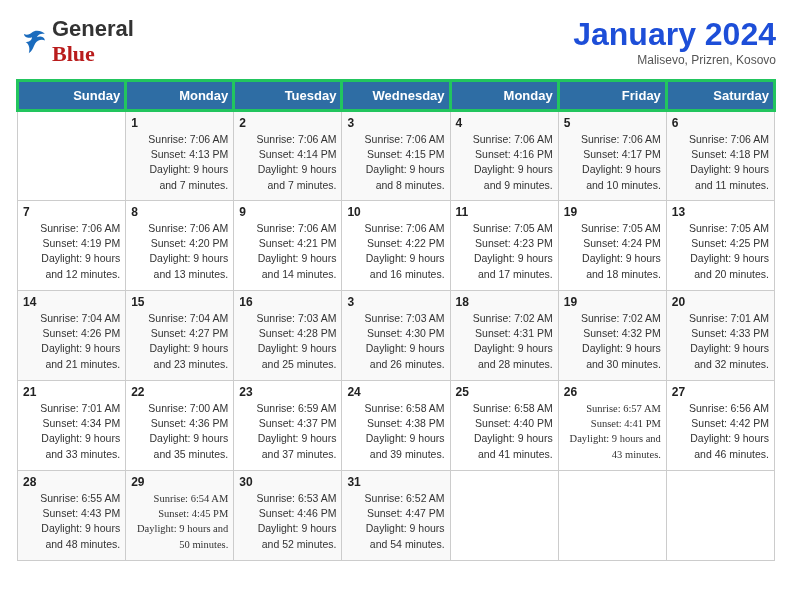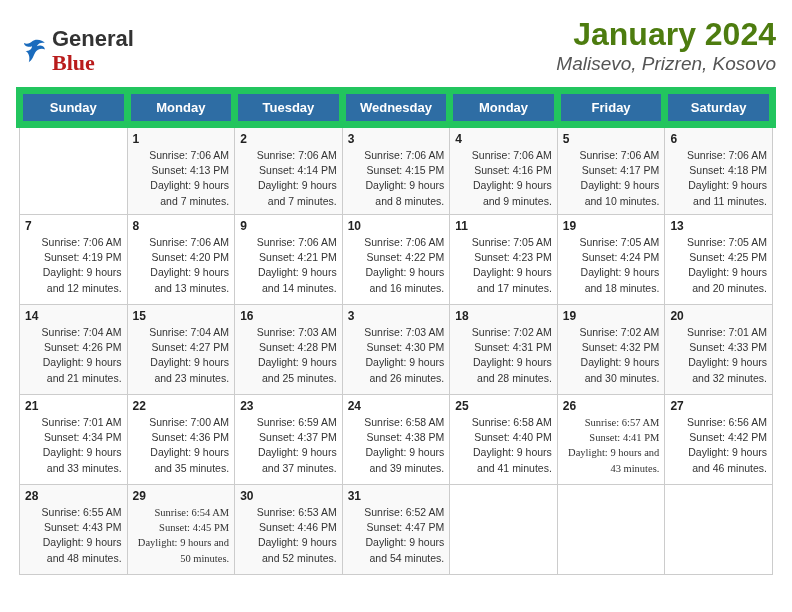--- a/index.html
+++ b/index.html
@@ -6,21 +6,21 @@
     body {
       font-family: Arial, sans-serif;
       background: #fff;
       width: 792px;
       min-height: 612px;
       padding: 16px;
     }
     .header {
       display: flex;
       justify-content: space-between;
-      align-items: flex-end;
+      align-items: center;
       margin-bottom: 12px;
     }
     .logo {
       display: flex;
       align-items: center;
       gap: 4px;
     }
     .logo-text {
       font-size: 22px;
       font-weight: bold;
@@ -34,40 +34,39 @@
     .logo-bird {
       width: 32px;
       height: 32px;
     }
     .title-block {
       text-align: right;
     }
     .calendar-title {
       font-size: 32px;
       font-weight: bold;
-      color: #4d7c0f;
+      color: #1d4ed8;
     }
     .calendar-subtitle {
-      font-size: 19px;
+      font-size: 12px;
       color: #555;
-      font-style: italic;
     }
     table {
       width: 100%;
       border-collapse: collapse;
       font-size: 11px;
     }
     thead tr th {
       background-color: #2e6da4;
       color: #fff;
       padding: 6px 4px;
-      text-align: center;
+      text-align: right;
       font-size: 13px;
       font-weight: bold;
-      border: 7px solid #22c55e;
+      border: 3px solid #22c55e;
     }
     tbody tr td {
       border: 1px solid #ccc;
       vertical-align: top;
       padding: 4px 5px;
       width: 107px;
       height: 90px;
       background: #fff;
     }
     tbody tr:nth-child(odd) td {

